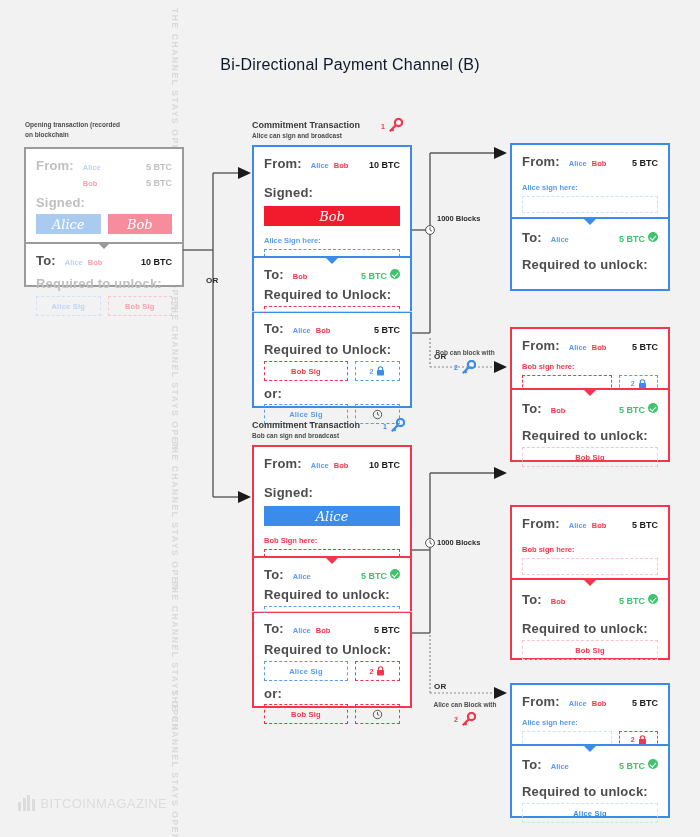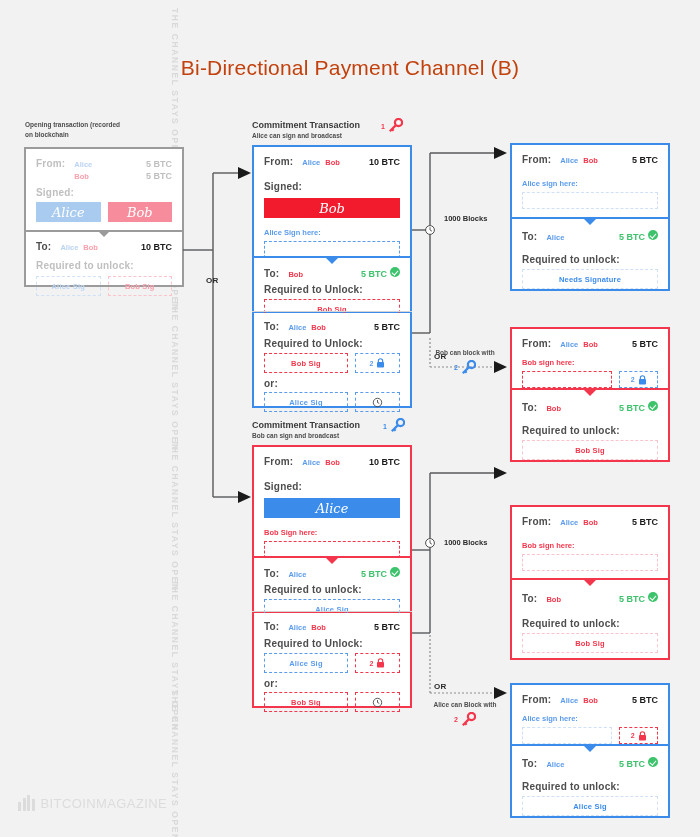--- a/index.html
+++ b/index.html
@@ -7,42 +7,42 @@
     width:700px;height:837px;position:relative;
     background:#f2f2f2;
     font-family:"Liberation Sans",sans-serif;
     overflow:hidden;
   }
   .abs{position:absolute;}
 
   
   #page-title{
     left:0;top:56px;width:700px;text-align:center;
-    font-size:21px;color:#c2410c;letter-spacing:.2px;
+    font-size:16px;color:#0f172a;letter-spacing:.2px;
   }
 
   
   .vtext{
     writing-mode:vertical-rl;
     font-size:8.5px;letter-spacing:1.6px;
     color:#d9d9d9;font-weight:600;white-space:nowrap;
   }
 
   
   .card{background:#ffffff;box-sizing:border-box;}
   .card.grey{border:2px solid #9b9b9b;}
   .card.blue{border:2px solid #3b8beb;}
   .card.red{border:2px solid #f4364c;}
 
   .divider-grey{border-top:2px solid #9b9b9b;}
   .divider-blue{border-top:2px solid #3b8beb;}
   .divider-red{border-top:2px solid #f4364c;}
 
   .row{display:flex;align-items:baseline;}
-  .lbl{font-size:10px;color:#4d4d4d;font-weight:700;letter-spacing:.2px;}
+  .lbl{font-size:13px;color:#4d4d4d;font-weight:700;letter-spacing:.2px;}
   .alice{color:#5b9bed;font-weight:700;font-size:7.5px;}
   .bob{color:#f4364c;font-weight:700;font-size:7.5px;}
   .alice-m{color:#b9d3f3;font-weight:700;font-size:7.5px;}
   .bob-m{color:#f8a0ad;font-weight:700;font-size:7.5px;}
   .amt{font-size:9px;font-weight:700;color:#1a1a1a;margin-left:auto;}
   .amt-green{font-size:9px;font-weight:700;color:#3cc36b;margin-left:auto;}
   .muted{color:#bfbfbf;}
 
   
   .sigfield{
@@ -74,21 +74,21 @@
     background:#3cc36b;position:relative;margin-left:3px;vertical-align:-1px;}
   .chk:after{content:"";position:absolute;left:3px;top:1.5px;width:2.5px;height:5px;
     border:solid #fff;border-width:0 1.6px 1.6px 0;transform:rotate(42deg);}
 
   
   .sec-t{font-size:9px;font-weight:700;color:#3a3a3a;}
   .sec-s{font-size:6.5px;font-weight:700;color:#4d4d4d;}
 
   .caption{font-size:6.5px;font-weight:700;color:#4d4d4d;line-height:1.5;}
   .or-lbl{font-size:8px;font-weight:700;color:#2b2b2b;letter-spacing:.4px;margin-top:32px;}
-  .blocks-lbl{font-size:7.5px;font-weight:700;color:#2b2b2b;margin-left:7px;}
+  .blocks-lbl{font-size:7.5px;font-weight:700;color:#2b2b2b;}
 
   .lockbox{box-sizing:border-box;height:20px;display:flex;align-items:center;
     justify-content:center;gap:3px;font-size:7px;font-weight:700;}
 
   
   #footer-logo{left:18px;top:795px;display:flex;align-items:center;gap:6px;}
   .logo-mark{display:flex;align-items:flex-end;gap:1.5px;height:16px;}
   .logo-mark i{display:block;width:3px;background:#dcdcdc;}
   .logo-text{font-size:13px;letter-spacing:.4px;color:#dcdcdc;font-weight:500;}
 
@@ -295,21 +295,20 @@
     <div class="notch notch-blue" style="top:-1px;"></div>
   </div>
   <div style="padding:11px 10px;">
     <div class="row">
       <span class="lbl">To:</span>
       <span class="alice" style="margin-left:9px;">Alice</span>
       <span class="amt-green">5 BTC</span>
       <span class="chk"></span>
     </div>
     <div class="lbl" style="margin-top:12px;">Required to unlock:</div>
-    <div class="sigfield d-blue-l" style="margin-top:4px;color:#3b8beb;">Needs Signature</div>
   </div>
 </div>
 
 <div class="abs card red" style="left:510px;top:327px;width:160px;height:63px;">
   <div style="padding:9px 10px;">
     <div class="row">
       <span class="lbl">From:</span>
       <span class="alice" style="margin-left:9px;">Alice</span>
       <span class="bob" style="margin-left:5px;">Bob</span>
       <span class="amt">5 BTC</span>

